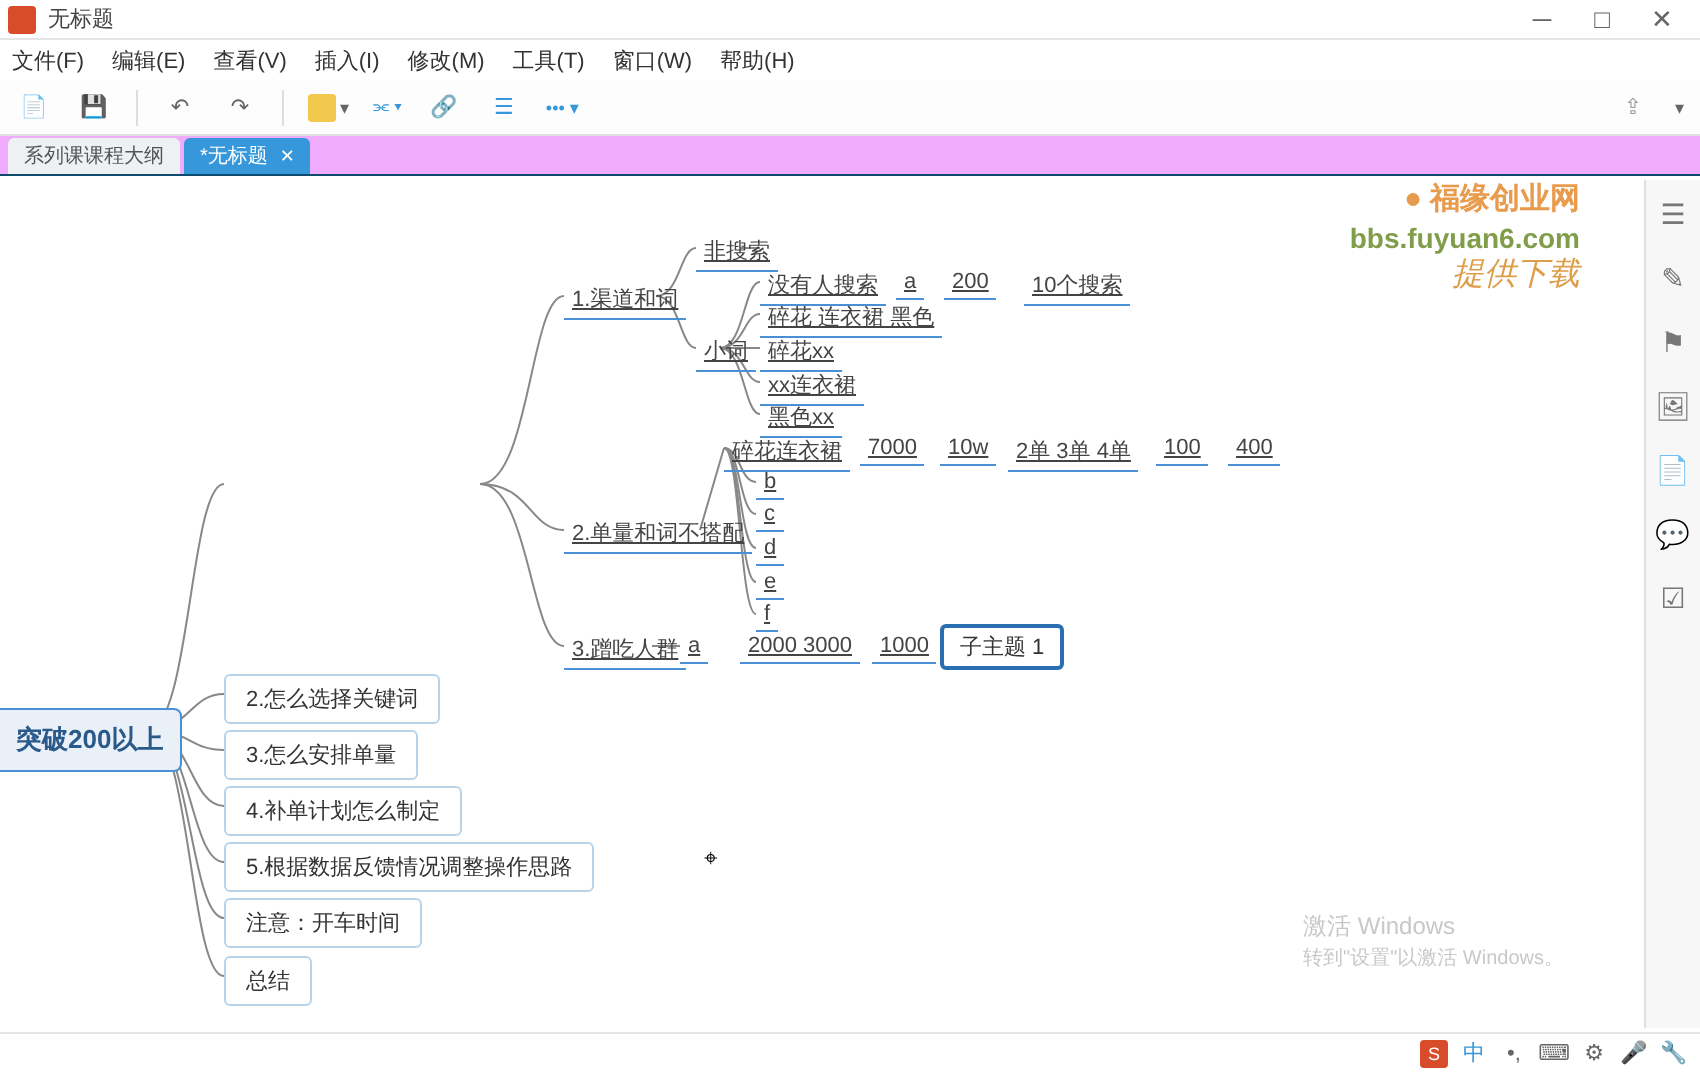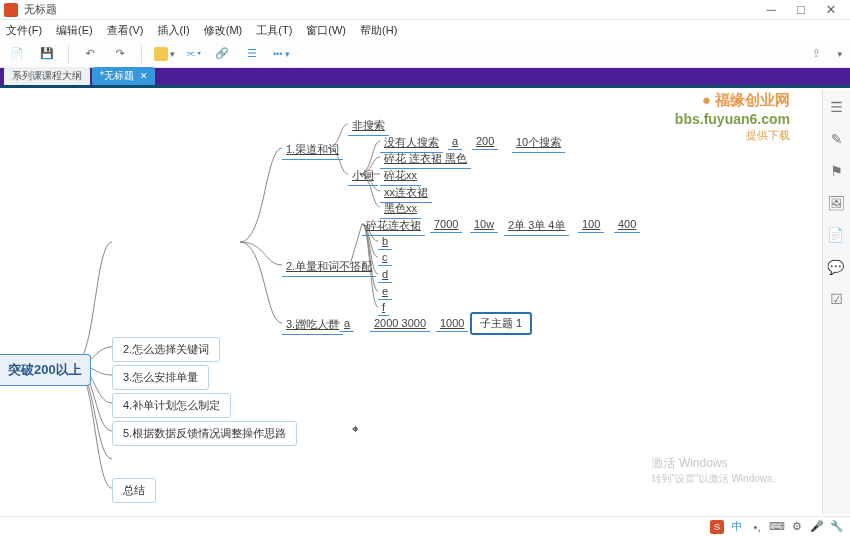--- a/index.html
+++ b/index.html
@@ -15,21 +15,21 @@
 .menubar { height: 20px; display: flex; align-items: center; padding: 0 6px; gap: 14px; background: #fff; font-size: 11px; color: #333; }
 .menu-item { cursor: default; }
 
 
 .toolbar { height: 28px; background: #fdfdfd; border-bottom: 1px solid #e0e0e0; display: flex; align-items: center; padding: 0 8px; gap: 12px; }
 .tbtn { width: 18px; height: 18px; display: flex; align-items: center; justify-content: center; color: #666; }
 .sep { width: 1px; height: 18px; background: #ddd; }
 .dd { display: flex; align-items: center; gap: 2px; color: #666; font-size: 9px; }
 
 
-.tabbar { height: 20px; background: #4c1d95; display: flex; align-items: flex-end; padding-left: 4px; gap: 2px; border-bottom: 3px solid #0c4a6e; }
+.tabbar { height: 20px; background: #f0abfc; display: flex; align-items: flex-end; padding-left: 4px; gap: 2px; border-bottom: 1px solid #0c4a6e; }
 .tab { height: 18px; padding: 0 8px; display: flex; align-items: center; font-size: 10px; background: #eef1f3; color: #555; border-radius: 3px 3px 0 0; }
 .tab.active { background: #3797db; color: #fff; }
 .tab .x { margin-left: 6px; font-size: 9px; }
 
 
 .canvas { position: absolute; top: 90px; left: 0; right: 28px; bottom: 22px; background: #fff; overflow: hidden; }
 
 
 .rside { position: absolute; top: 90px; right: 0; width: 28px; bottom: 22px; background: #f7f7f7; border-left: 1px solid #e0e0e0; display: flex; flex-direction: column; align-items: center; padding-top: 8px; gap: 14px; }
 .rside .sbtn { width: 18px; height: 18px; color: #777; display: flex; align-items: center; justify-content: center; font-size: 14px; }
@@ -42,21 +42,21 @@
 .sel { border: 2px solid #2a6fb0; }
 
 
 svg.lines { position: absolute; top: 0; left: 0; width: 100%; height: 100%; pointer-events: none; }
 svg.lines path, svg.lines line { stroke: #888; stroke-width: 1; fill: none; }
 
 
 .wm { position: absolute; top: 0px; right: 32px; font-size: 13px; color: #7a9a3a; opacity: .85; text-align: right; line-height: 1.3; pointer-events: none; }
 .wm .l1 { font-size: 15px; color: #e68a2e; font-weight: bold; }
 .wm .l2 { font-size: 14px; color: #6a8c2a; font-weight: bold; }
-.wm .l3 { font-size: 11px; color: #d98c2a; }
+.wm .l3 { font-size: 16px; color: #d98c2a; font-style: italic; }
 .dot { color: #e68a2e; margin-right: 4px; }
 
 
 .activate { position: absolute; right: 40px; bottom: 28px; text-align: left; color: #c8c8c8; font-size: 12px; pointer-events: none; }
 .activate .a2 { font-size: 10px; }
 
 
 .taskbar { position: absolute; bottom: 0; left: 0; right: 0; height: 20px; background: #fff; border-top: 1px solid #e5e5e5; display: flex; align-items: center; justify-content: flex-end; padding-right: 6px; gap: 6px; }
 .tray { width: 14px; height: 14px; display: flex; align-items: center; justify-content: center; font-size: 11px; color: #666; }
 .tray.red { background: #d94c2a; color: #fff; border-radius: 2px; font-size: 9px; }
@@ -141,20 +141,21 @@
     <path d="M 362 134 C 370 134 370 217 378 217"></path>
     <line x1="326" y1="233" x2="340" y2="233"></line>
   </svg>
 
   <div class="node root" style="left:0;top:264px;border-left:none;border-radius:0 4px 4px 0">突破200以上</div>
 
   <div class="node light" style="left:112px;top:247px">2.怎么选择关键词</div>
   <div class="node light" style="left:112px;top:275px">3.怎么安排单量</div>
   <div class="node light" style="left:112px;top:303px">4.补单计划怎么制定</div>
   <div class="node light" style="left:112px;top:331px">5.根据数据反馈情况调整操作思路</div>
+  <div class="node light" style="left:112px;top:359px">注意：开车时间</div>
   <div class="node light" style="left:112px;top:388px">总结</div>
 
   <div class="tnode" style="left:282px;top:50px">1.渠道和词</div>
   <div class="tnode" style="left:282px;top:167px">2.单量和词不搭配</div>
   <div class="tnode" style="left:282px;top:225px">3.蹭吃人群</div>
 
   <div class="tnode" style="left:348px;top:26px">非搜索</div>
   <div class="tnode" style="left:348px;top:76px">小词</div>
 
   <div class="tnode" style="left:380px;top:43px">没有人搜索</div>

